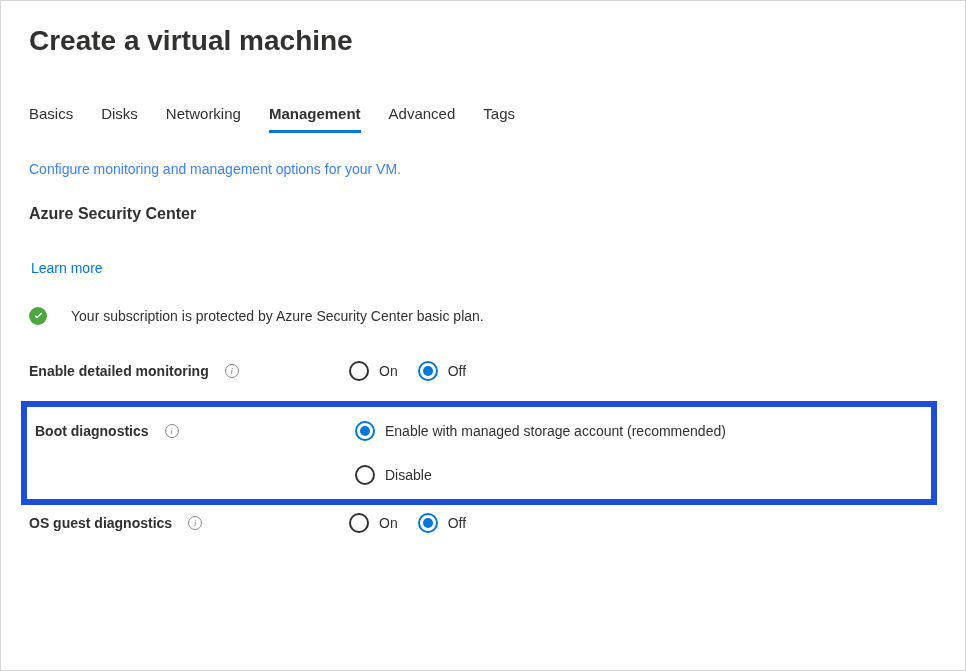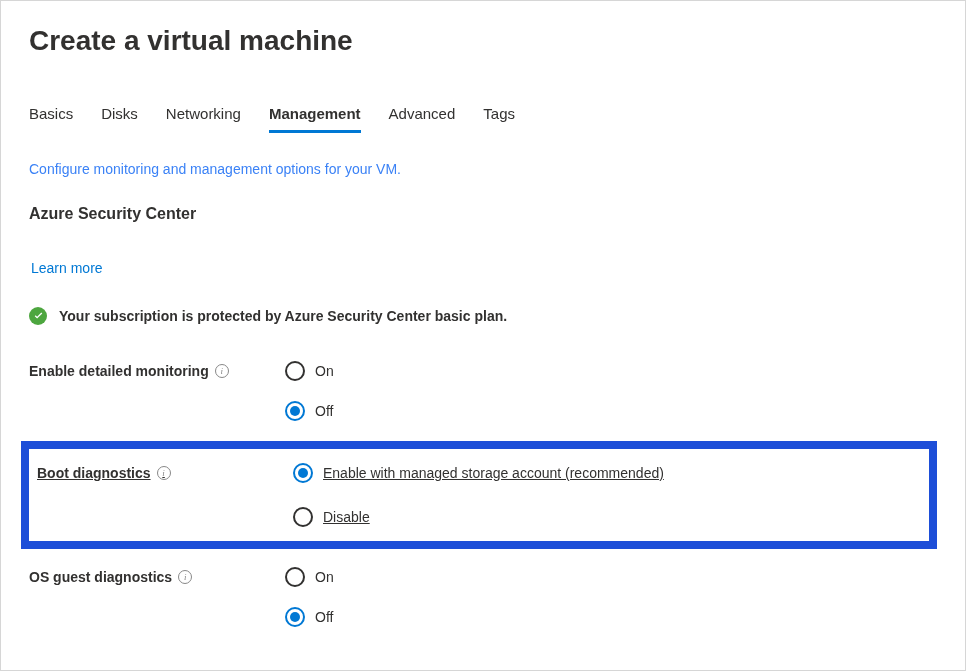--- a/index.html
+++ b/index.html
@@ -59,24 +59,23 @@
       color: #0078d4;
       text-decoration: none;
       font-size: 14px;
       display: inline-block;
       margin-top: 2px;
       margin-left: 2px;
     }
     .status-row {
       display: flex;
       align-items: center;
-      gap: 12px;
+      gap: 24px;
       margin-top: 28px;
       margin-bottom: 36px;
-      font-weight: bold;
     }
     .check-icon {
       width: 18px;
       height: 18px;
       background: #4da63f;
       border-radius: 50%;
       display: flex;
       align-items: center;
       justify-content: center;
       flex-shrink: 0;
@@ -88,24 +87,24 @@
     .status-text {
       font-size: 14px;
       color: #323130;
     }
     .form-row {
       display: flex;
       align-items: flex-start;
       margin-bottom: 20px;
     }
     .form-label-wrap {
-      width: 256px;
-      display: flex;
-      align-items: center;
-      gap: 6px;
+      width: 320px;
+      display: flex;
+      align-items: center;
+      gap: 16px;
       padding-top: 2px;
     }
     .form-label {
       font-size: 14px;
       color: #323130;
       font-weight: 600;
     }
     .info-icon {
       width: 14px;
       height: 14px;
@@ -119,21 +118,21 @@
       font-style: italic;
       font-family: Georgia, serif;
       cursor: help;
     }
     .radio-group {
       display: flex;
       flex-direction: column;
       gap: 24px;
     }
     .radio-group.horizontal {
-      flex-direction: column;
+      flex-direction: row;
       gap: 20px;
     }
     .radio-option {
       display: flex;
       align-items: center;
       gap: 10px;
       cursor: pointer;
     }
     .radio-circle {
       width: 20px;
@@ -152,25 +151,24 @@
       width: 10px;
       height: 10px;
       background: #0078d4;
       border-radius: 50%;
     }
     .radio-label {
       font-size: 14px;
       color: #323130;
     }
     .highlight-box {
-      border: 8px solid #1d4ed8;
+      border: 6px solid #1d4ed8;
       padding: 14px 10px 14px 0;
       margin-left: -8px;
-      margin-bottom: 18px;
-      text-decoration: underline;
+      margin-bottom: 8px;
     }
     .highlight-box .form-row {
       margin-bottom: 0;
       margin-left: 8px;
     }
     .monitoring-section {
       margin-top: 8px;
     }
   </style>
 </head>

